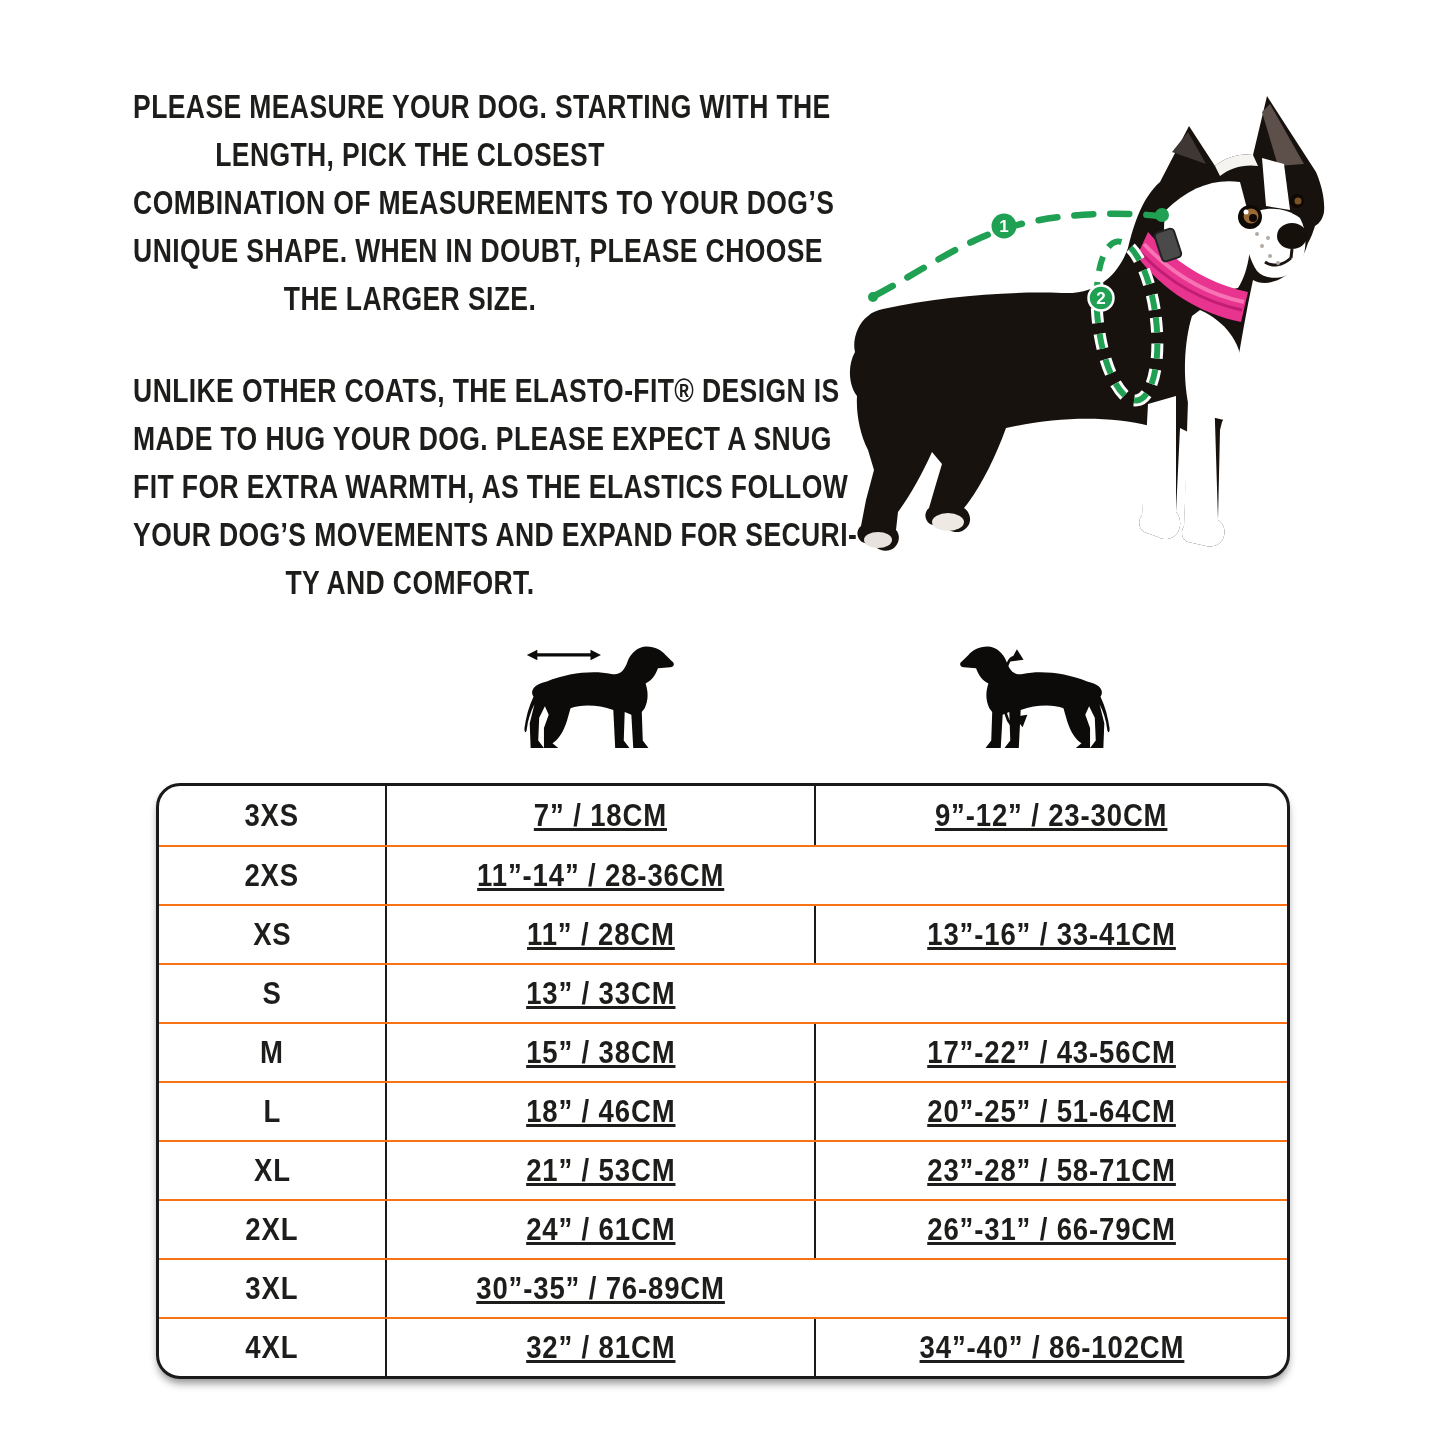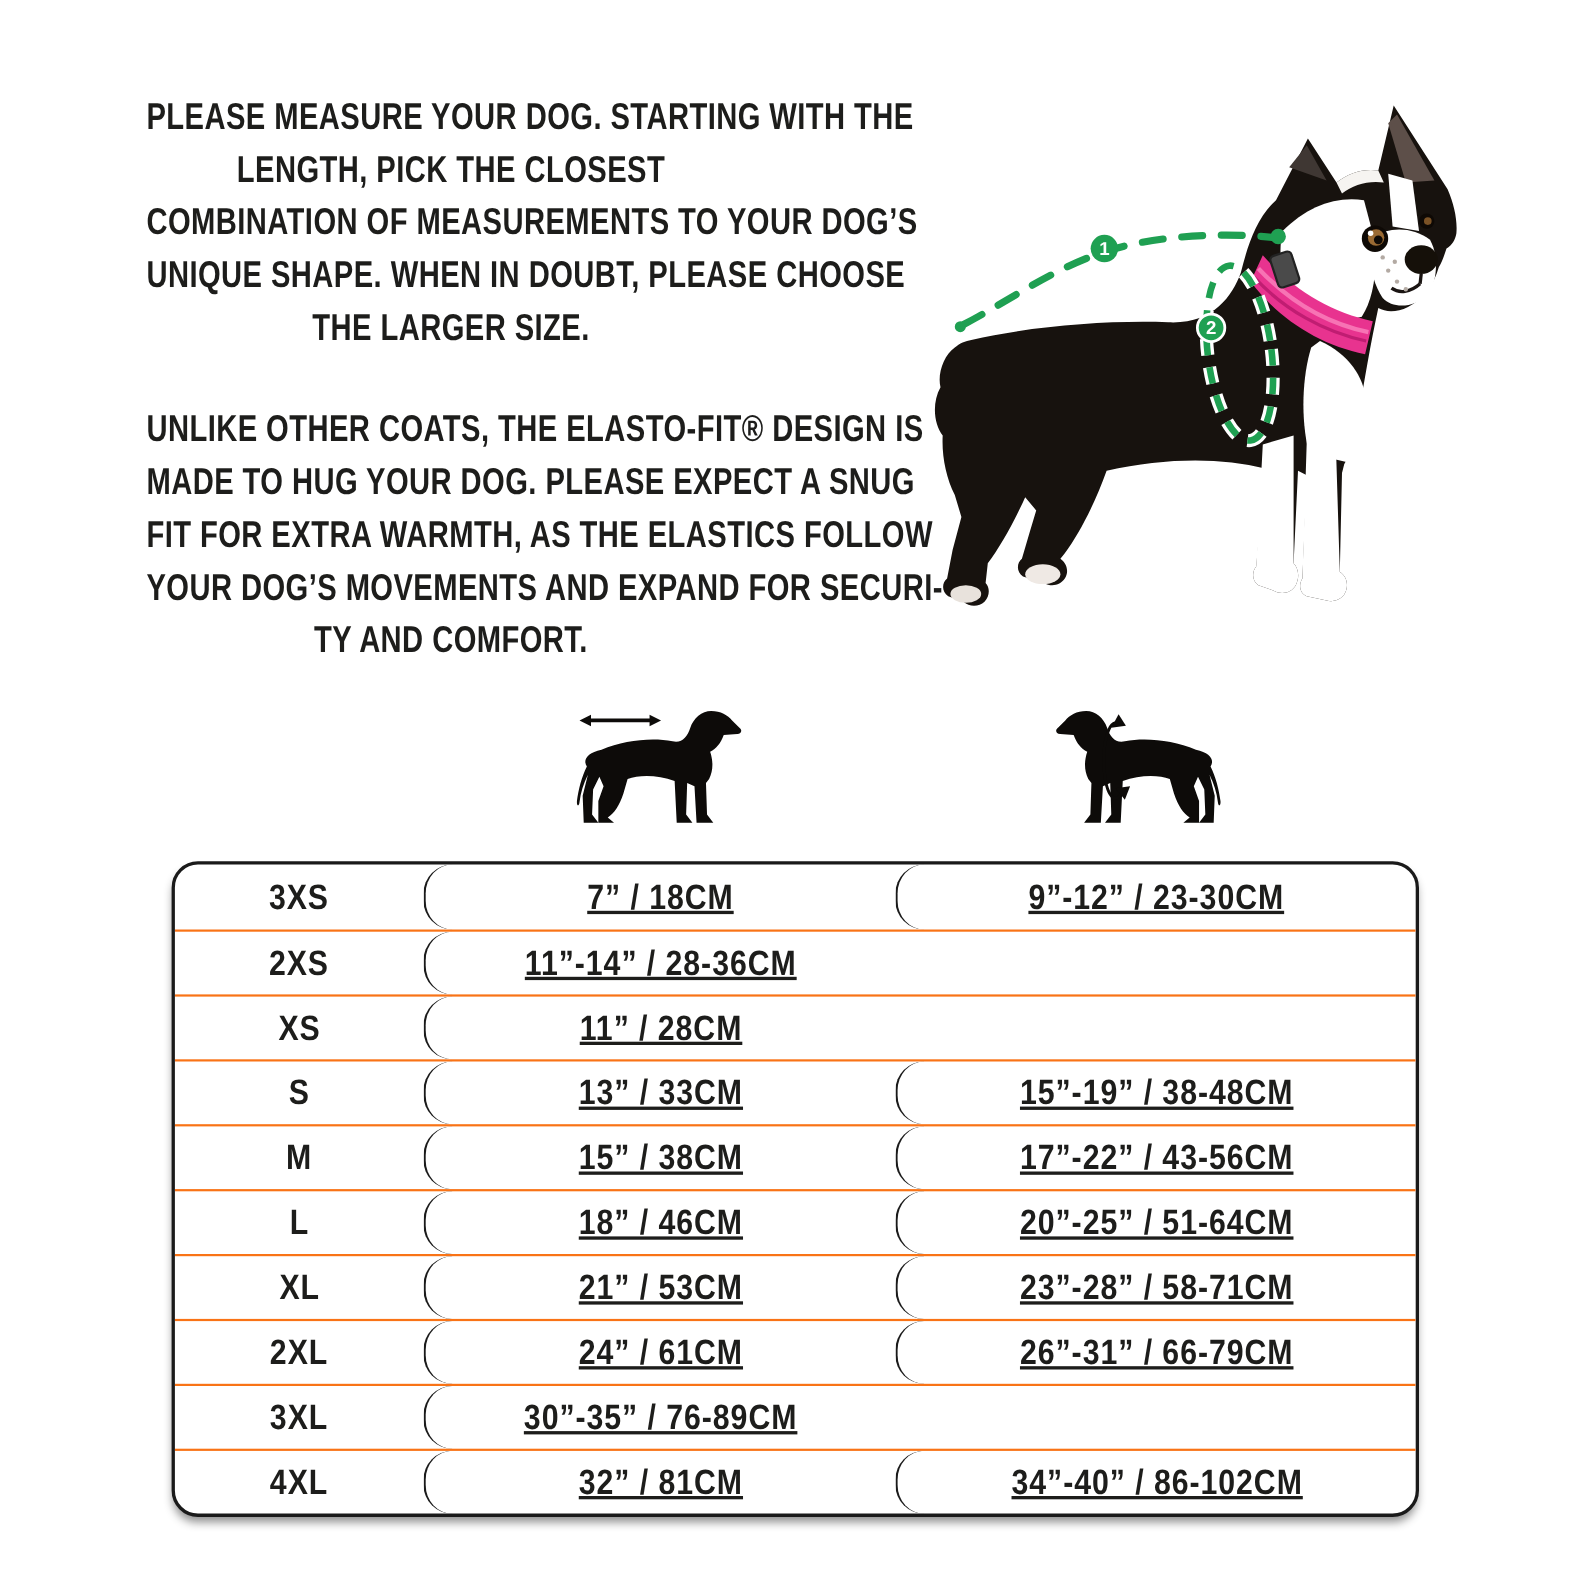--- a/index.html
+++ b/index.html
@@ -27,21 +27,21 @@
   .size-table{
     position:absolute;left:156px;top:783px;width:1134px;height:596px;
     border:3px solid #1a1a1a;border-radius:24px;background:#fff;
     box-sizing:border-box;display:grid;grid-template-rows:repeat(10,1fr);
     overflow:hidden;box-shadow:0 6px 9px -2px rgba(0,0,0,.45);
   }
   .trow{display:grid;grid-template-columns:226px 429px 473px;}
   .trow + .trow{border-top:2px solid #f97316;}
   .tcell{
     display:flex;align-items:center;justify-content:center;
-    font-size:32px;font-weight:bold;color:#1d1d1b;border-radius:26px;
+    font-size:32px;font-weight:bold;color:#1d1d1b;
   }
   .tcell + .tcell{border-left:2px solid #1a1a1a;text-decoration:underline;}
   .tcell span{display:inline-block;transform:scaleX(.86);letter-spacing:1px;white-space:nowrap;}
 </style>
 </head>
 <body>
 
 <div class="stage">
 
   <div class="copy" id="intro">
@@ -232,31 +232,31 @@
           <span>11”-14” / 28-36CM</span>
         </div>
     </div>
     <div class="trow">
       <div class="tcell">
           <span>XS</span>
         </div>
       <div class="tcell">
           <span>11” / 28CM</span>
         </div>
+      <div class="tcell">
+          <span>13”-16” / 33-41CM</span>
+        </div>
     </div>
     <div class="trow">
       <div class="tcell">
           <span>S</span>
         </div>
       <div class="tcell">
           <span>13” / 33CM</span>
         </div>
-      <div class="tcell">
-          <span>15”-19” / 38-48CM</span>
-        </div>
     </div>
     <div class="trow">
       <div class="tcell">
           <span>M</span>
         </div>
       <div class="tcell">
           <span>15” / 38CM</span>
         </div>
       <div class="tcell">
           <span>17”-22” / 43-56CM</span>

